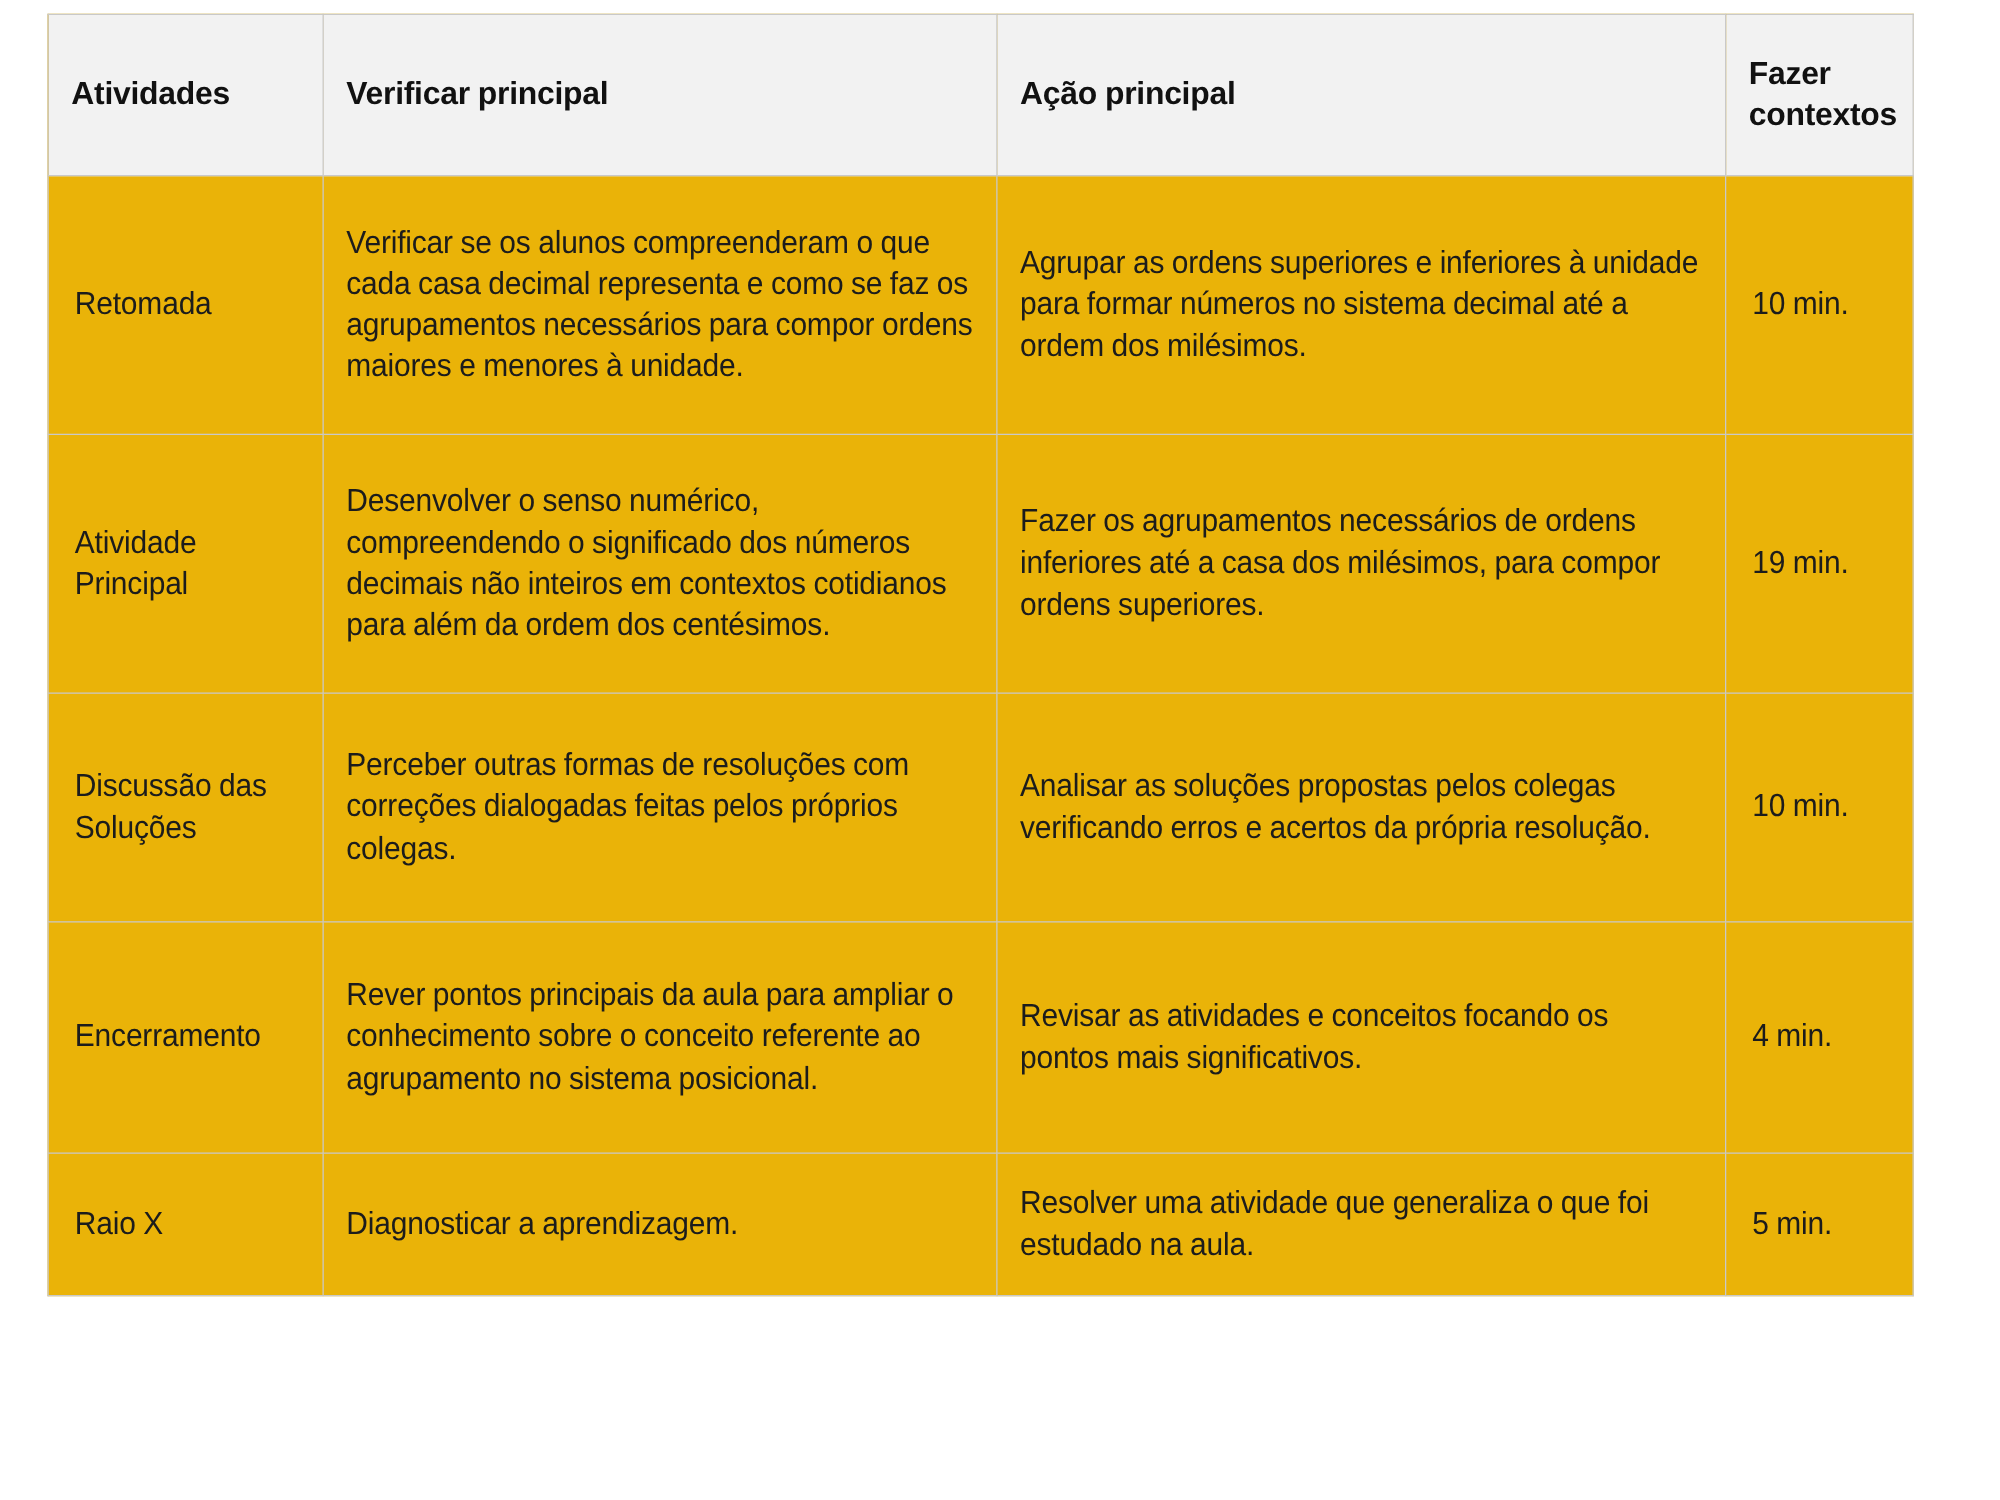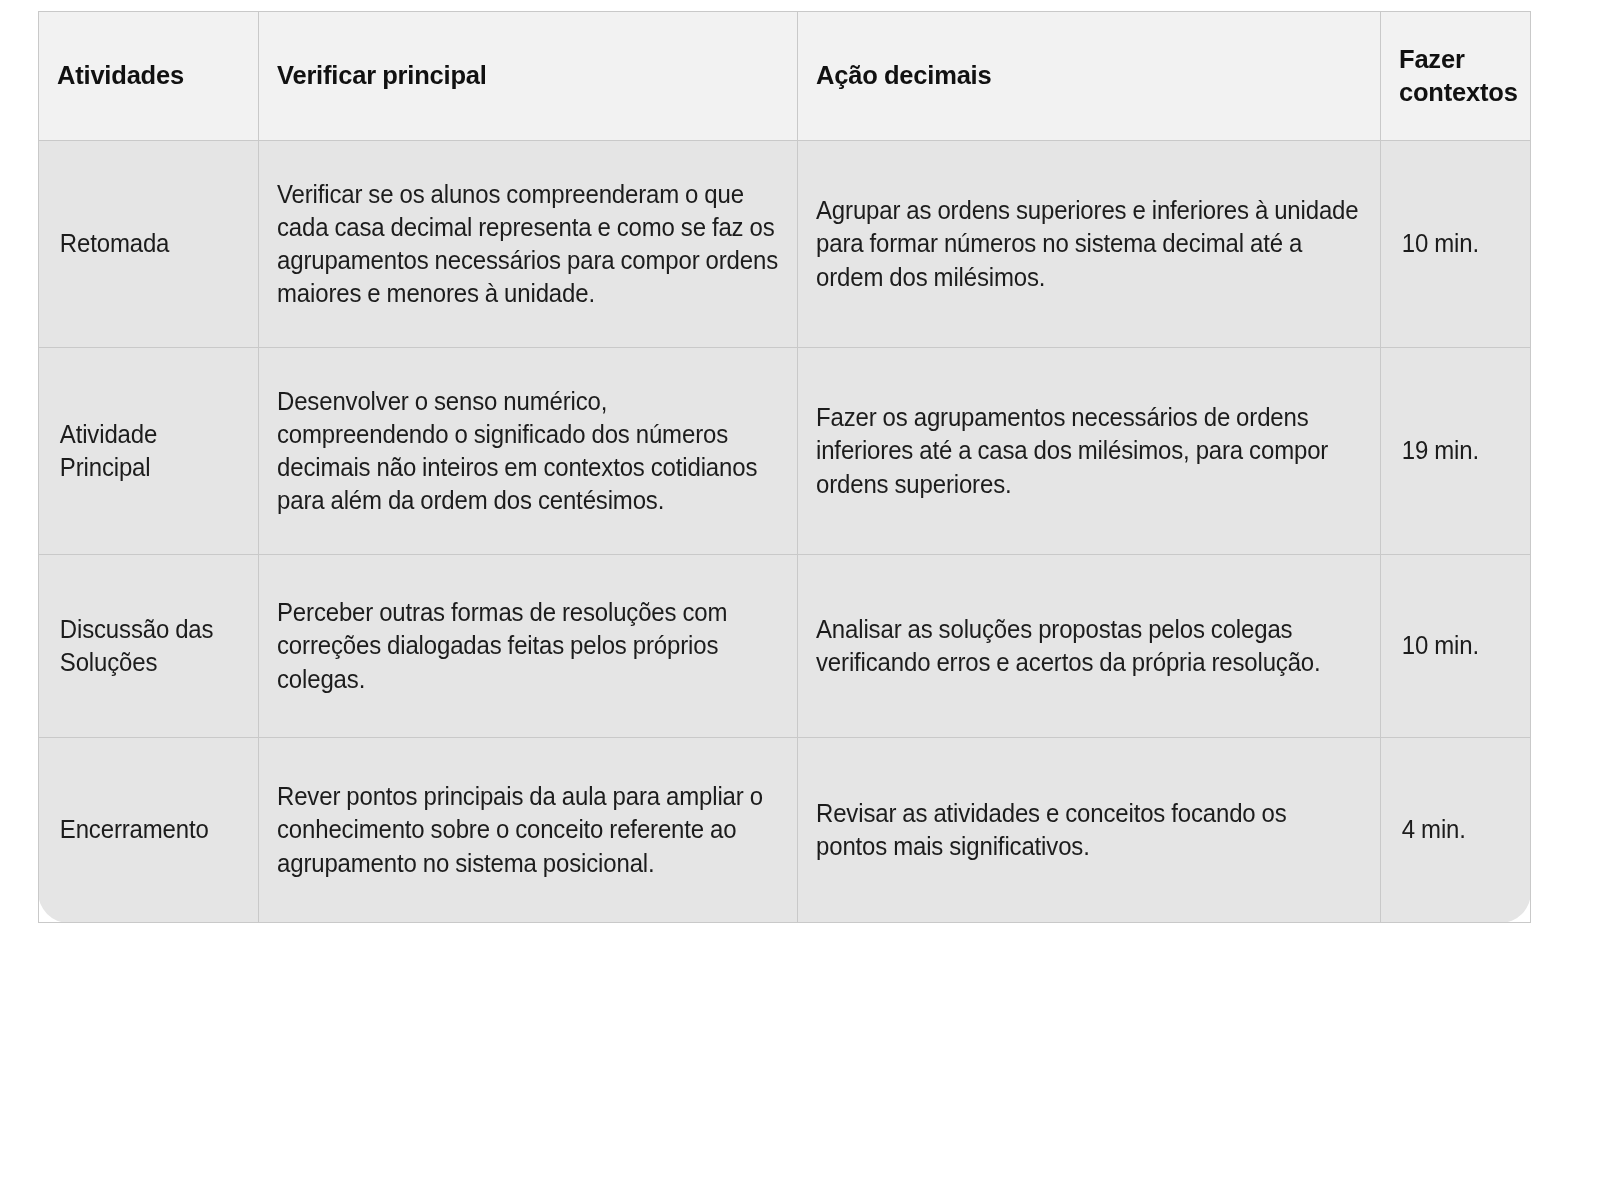--- a/index.html
+++ b/index.html
@@ -25,22 +25,21 @@
     height: 1200px;
   }
 
   .activities-table {
     position: absolute;
     left: 38px;
     top: 11px;
     width: 1492px;
     border-collapse: collapse;
     table-layout: fixed;
-    background: #e5e5e5;
-    border-radius: 31px;
+    background: #eab308;
   }
 
   .activities-table col.c-atividades { width: 220px; }
   .activities-table col.c-objetivo   { width: 539px; }
   .activities-table col.c-acao       { width: 583px; }
   .activities-table col.c-tempo      { width: 150px; }
 
   .activities-table th,
   .activities-table td {
     border: 1px solid #c9c9c9;
@@ -114,21 +113,21 @@
 
     <thead>
       <tr>
         <th>
           <span class="hdr-line">Atividades</span>
         </th>
         <th>
           <span class="hdr-line">Verificar principal</span>
         </th>
         <th>
-          <span class="hdr-line">Ação decimais</span>
+          <span class="hdr-line">Ação principal</span>
         </th>
         <th>
           <span class="hdr-line">Fazer</span>
           <span class="hdr-line">contextos</span>
         </th>
       </tr>
     </thead>
 
     <tbody>
 
@@ -185,18 +184,32 @@
           <span class="cell-text">Rever pontos principais da aula para ampliar o conhecimento sobre o conceito referente ao agrupamento no sistema posicional.</span>
         </td>
         <td class="col-acao">
           <span class="cell-text">Revisar as atividades e conceitos focando os pontos mais significativos.</span>
         </td>
         <td class="col-tempo">
           <span class="cell-text">4 min.</span>
         </td>
       </tr>
 
+      <tr class="row-r5">
+        <td class="col-atividades">
+          <span class="cell-text">Raio X</span>
+        </td>
+        <td class="col-objetivo">
+          <span class="cell-text">Diagnosticar a aprendizagem.</span>
+        </td>
+        <td class="col-acao">
+          <span class="cell-text">Resolver uma atividade que generaliza o que foi estudado na aula.</span>
+        </td>
+        <td class="col-tempo">
+          <span class="cell-text">5 min.</span>
+        </td>
+      </tr>
 
     </tbody>
   </table>
 
 
 </div>
 
 </body></html>

